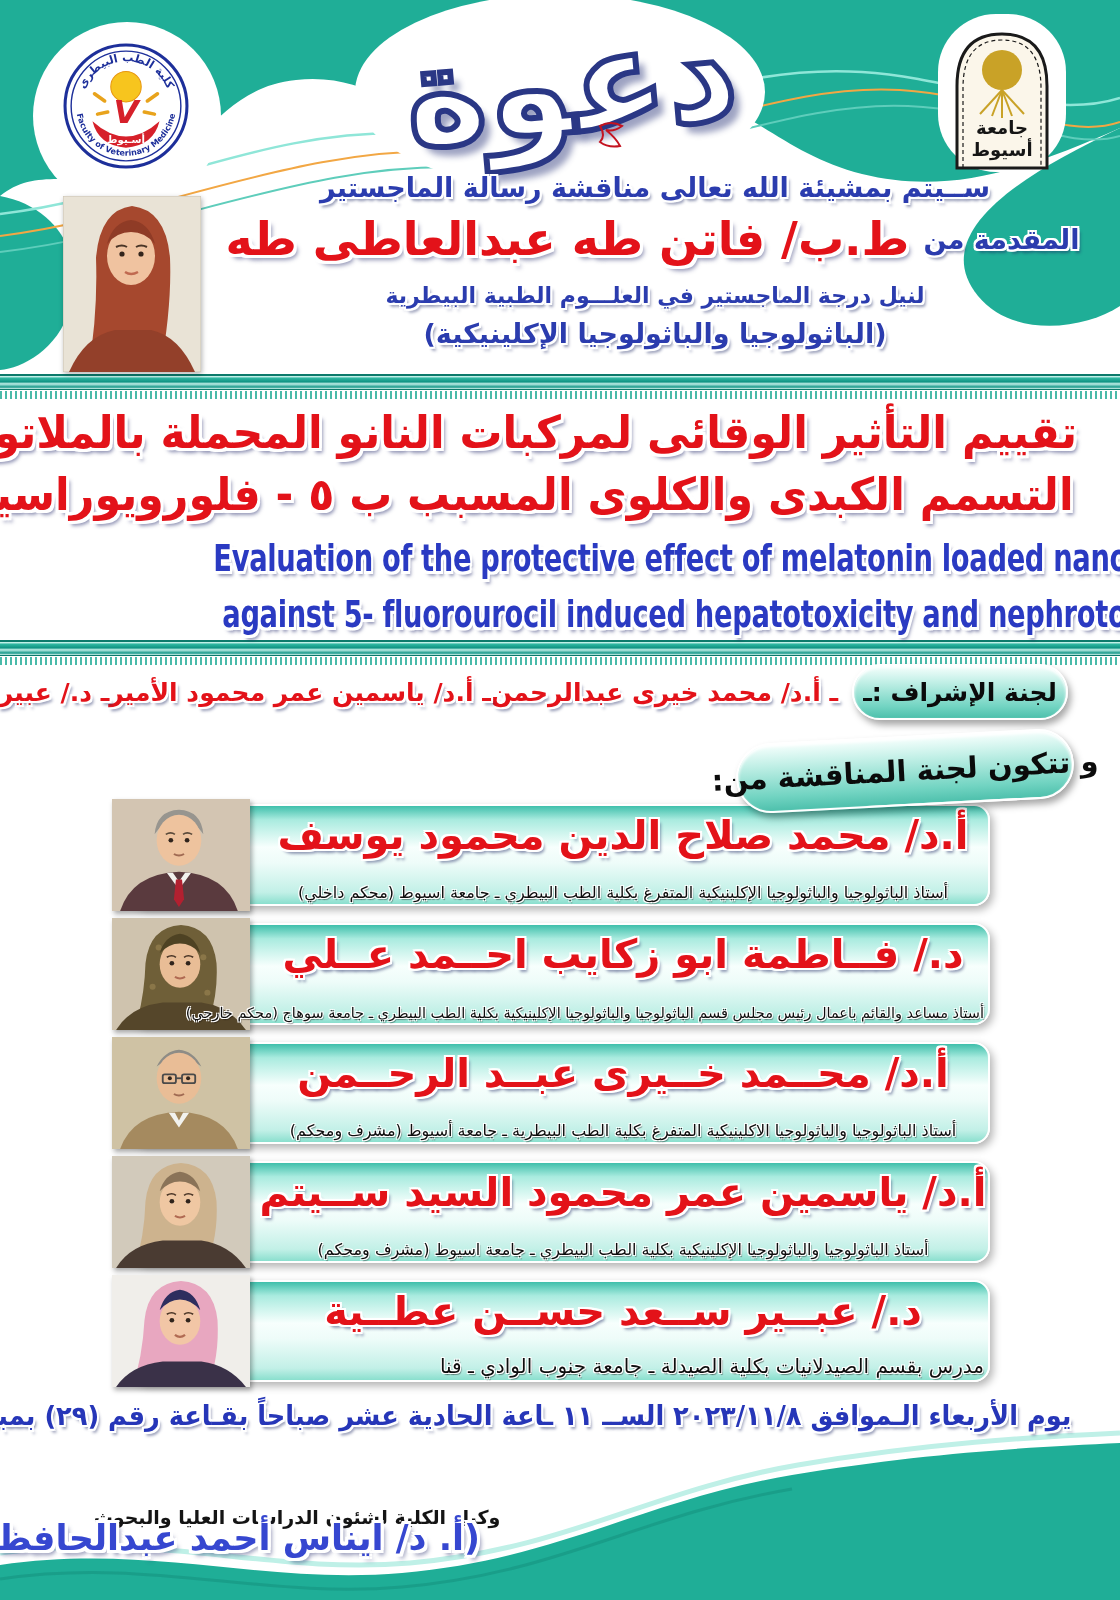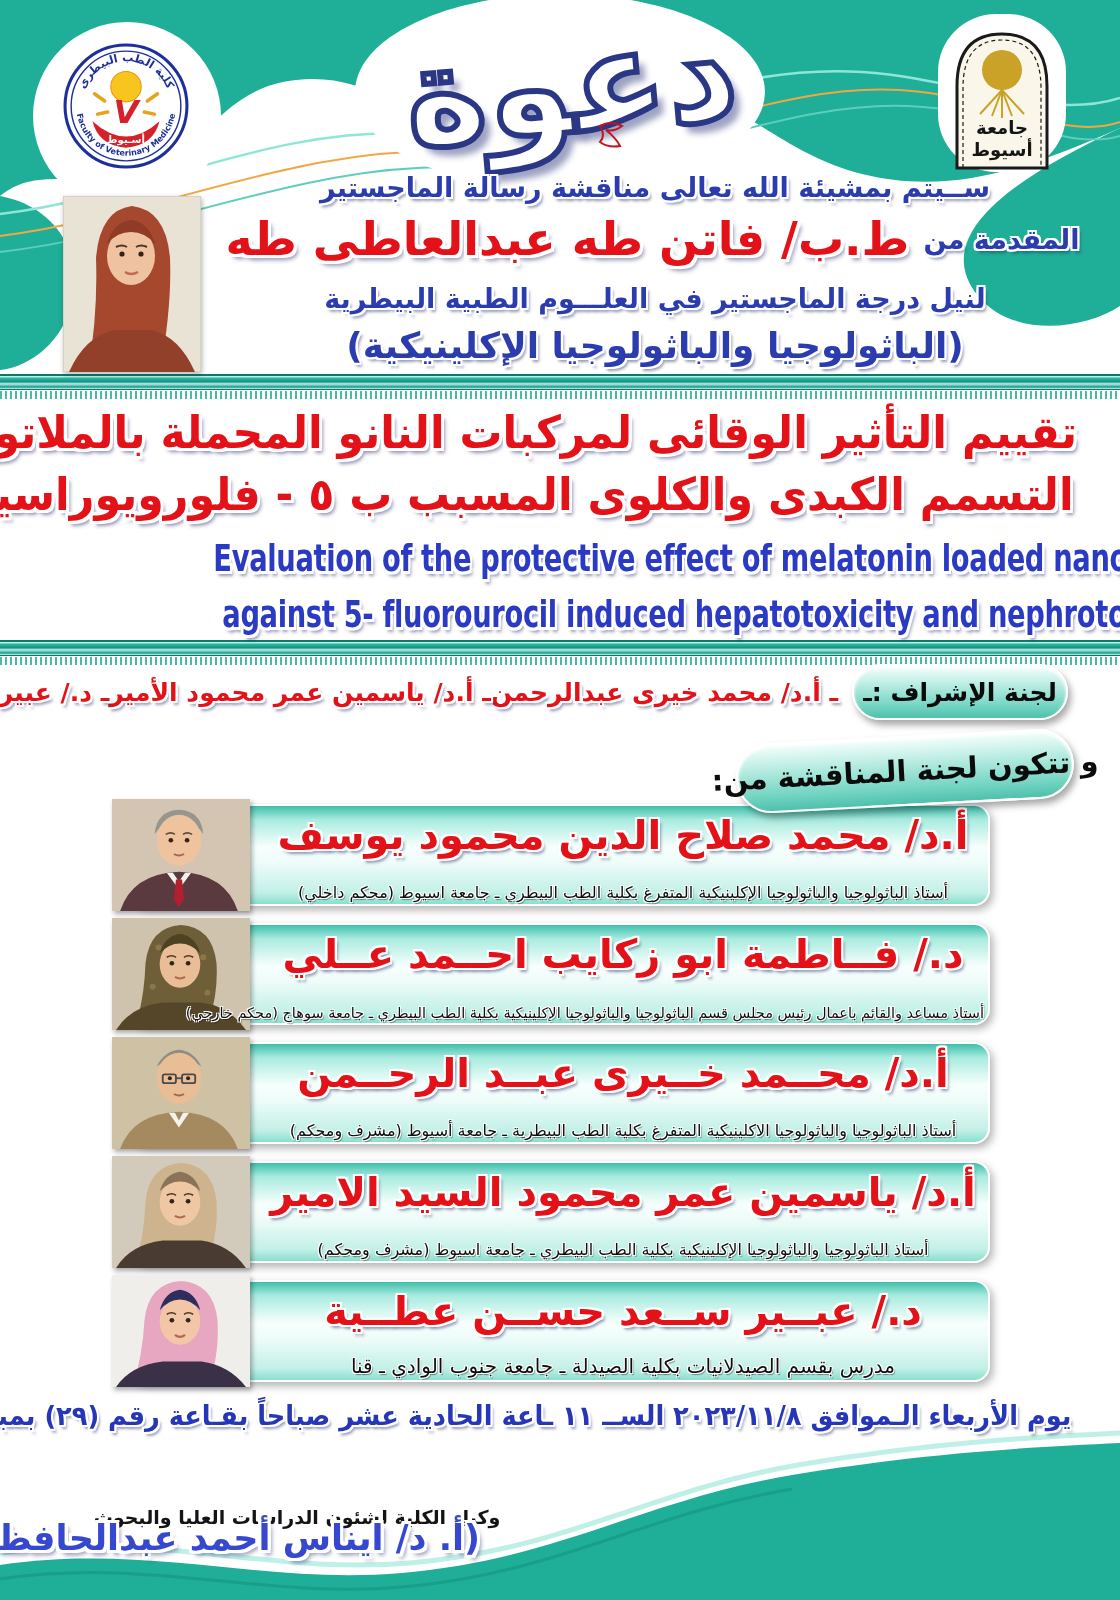--- a/index.html
+++ b/index.html
@@ -44,22 +44,22 @@
   .callig-mark{left:596px;top:118px;z-index:4;}
 
   .f-logo{left:62px;top:42px;width:128px;height:128px;z-index:3;}
   .u-logo{left:950px;top:26px;width:104px;height:148px;z-index:3;}
 
   .h-line{left:215px;right:25px;text-align:center;font-weight:bold;color:#2b3cae;z-index:3;}
   .h-line1{top:172px;font-size:27px;text-align:center;}
   .h-line2{top:212px;left:205px;right:20px;display:flex;direction:rtl;align-items:center;justify-content:center;gap:14px;z-index:3;}
   .h-prefix{font-size:27px;font-weight:bold;color:#2b3cae;}
   .h-student{font-size:46px;font-weight:bold;color:#e31219;}
-  .h-line3{top:283px;font-size:27px;}
-  .h-line4{top:325px;font-size:36px;}
+  .h-line3{top:283px;font-size:22px;}
+  .h-line4{top:318px;font-size:27px;}
 
   .sphoto{left:63px;top:196px;width:138px;height:176px;z-index:3;box-shadow:1px 2px 5px rgba(0,0,0,.3);}
   .sphoto svg{width:100%;height:100%;display:block;}
 
   
   .divider{position:absolute;left:0;right:0;height:24px;z-index:2;}
   .dbar{height:13px;border-top:2px solid #0c7a6b;border-bottom:1px solid #0c7a6b;
     background:linear-gradient(180deg,#e8fffb 0%,#2db5a0 18%,#0f9483 45%,#bfeee7 60%,#17998a 85%,#dff9f4 100%);}
   .dticks{height:8px;margin-top:1px;opacity:.85;
     background:repeating-linear-gradient(90deg,#2aae9a 0 2px,#ffffff 2px 5px);}
@@ -102,21 +102,21 @@
   .mname{
     position:absolute;left:262px;right:136px;top:2px;height:62px;
     display:flex;align-items:center;justify-content:center;
     font-size:40px;font-weight:bold;color:#e31219;white-space:nowrap;z-index:3;
   }
   .msub{
     position:absolute;left:262px;right:136px;bottom:6px;text-align:center;
     font-size:16px;font-weight:normal;color:#0e0e0e;white-space:nowrap;z-index:3;
   }
   .m2 .msub{font-size:14.5px;}
-  .m5 .msub{font-size:20px;}
+  .m5 .msub{font-size:20px;text-align:right;}
 
   
   .date-line{top:1400px;left:15px;right:15px;text-align:center;font-weight:bold;color:#2636b8;font-size:27px;z-index:3;}
   .date-line .sq{display:inline-block;transform:scaleX(.95);transform-origin:center;white-space:nowrap;}
   .vdt{top:1488px;left:82px;width:430px;text-align:center;font-size:19px;font-weight:bold;color:#141414;z-index:5;margin-top:18px;}
   .vdn{top:1518px;left:40px;width:440px;text-align:center;font-size:35px;font-weight:bold;color:#3647d0;z-index:6;}
 </style>
 </head>
 <body>
 
@@ -306,21 +306,21 @@
           <path d="M4,114 Q18,90 50,86 L88,86 Q116,90 132,114 Z" fill="#4a3b32"></path>
           <ellipse cx="67" cy="47" rx="20" ry="24" fill="#efc7a2"></ellipse>
           <path d="M47,36 Q52,18 67,16 Q82,18 87,36 Q78,26 67,26 Q56,26 47,36 Z" fill="#8a7358"></path>
           <circle cx="59" cy="46" r="2.3" fill="#30241c"></circle>
             <circle cx="75" cy="46" r="2.3" fill="#30241c"></circle>
           <path d="M54,40 Q59,37 63,40" stroke="#4a3526" stroke-width="1.6" fill="none"></path>
           <path d="M71,40 Q75,37 80,40" stroke="#4a3526" stroke-width="1.6" fill="none"></path>
           <path d="M62,61 Q67,64 72,61" stroke="#b06a52" stroke-width="2" fill="none"></path>
         </svg>
       </div>
-      <div class="mname ar outline">أ.د/ ياسمين عمر محمود السيد الامير</div>
+      <div class="mname ar outline">أ.د/ ياسمين عمر محمود السيد ســيتم</div>
       <div class="msub ar outline-thin">أستاذ الباثولوجيا والباثولوجيا الإكلينيكية بكلية الطب البيطري ـ جامعة اسيوط (مشرف ومحكم)</div>
     </div>
 
     <div class="mrow m5">
       <div class="banner"></div>
       <div class="mphoto">
         <svg viewBox="0 0 136 114" preserveAspectRatio="none">
           <rect width="136" height="114" fill="#f0eeea"></rect>
           <path d="M68,6 Q100,8 104,46 Q106,84 94,114 L20,114 Q30,84 32,46 Q36,8 68,6 Z" fill="#e8a7c0"></path>
           <path d="M4,114 Q18,92 50,88 L88,88 Q116,92 132,114 Z" fill="#3a3148"></path>

